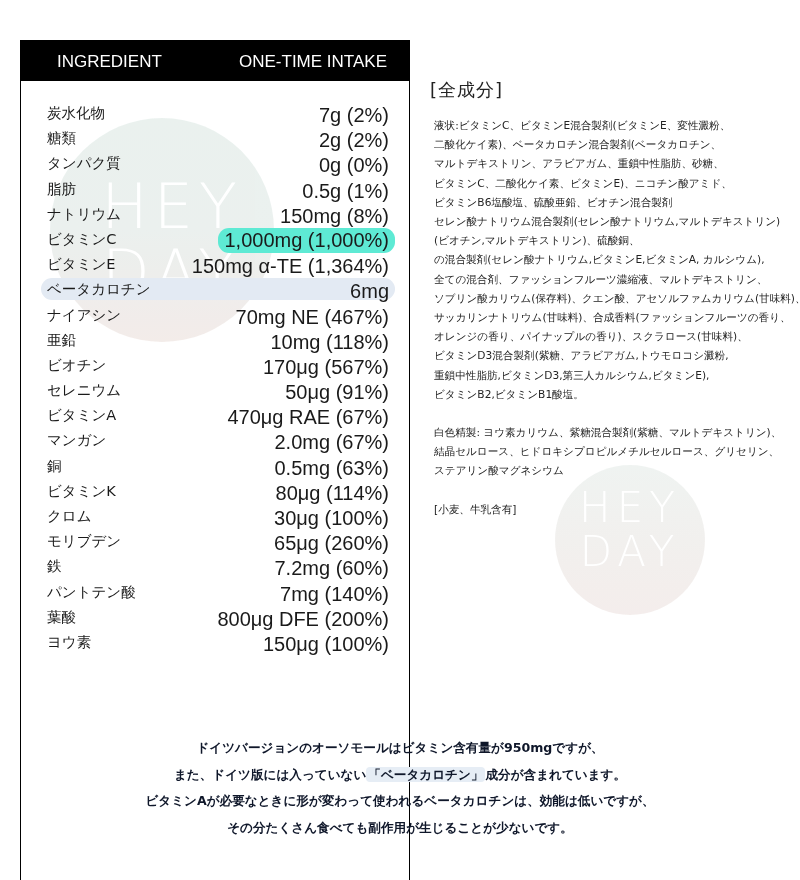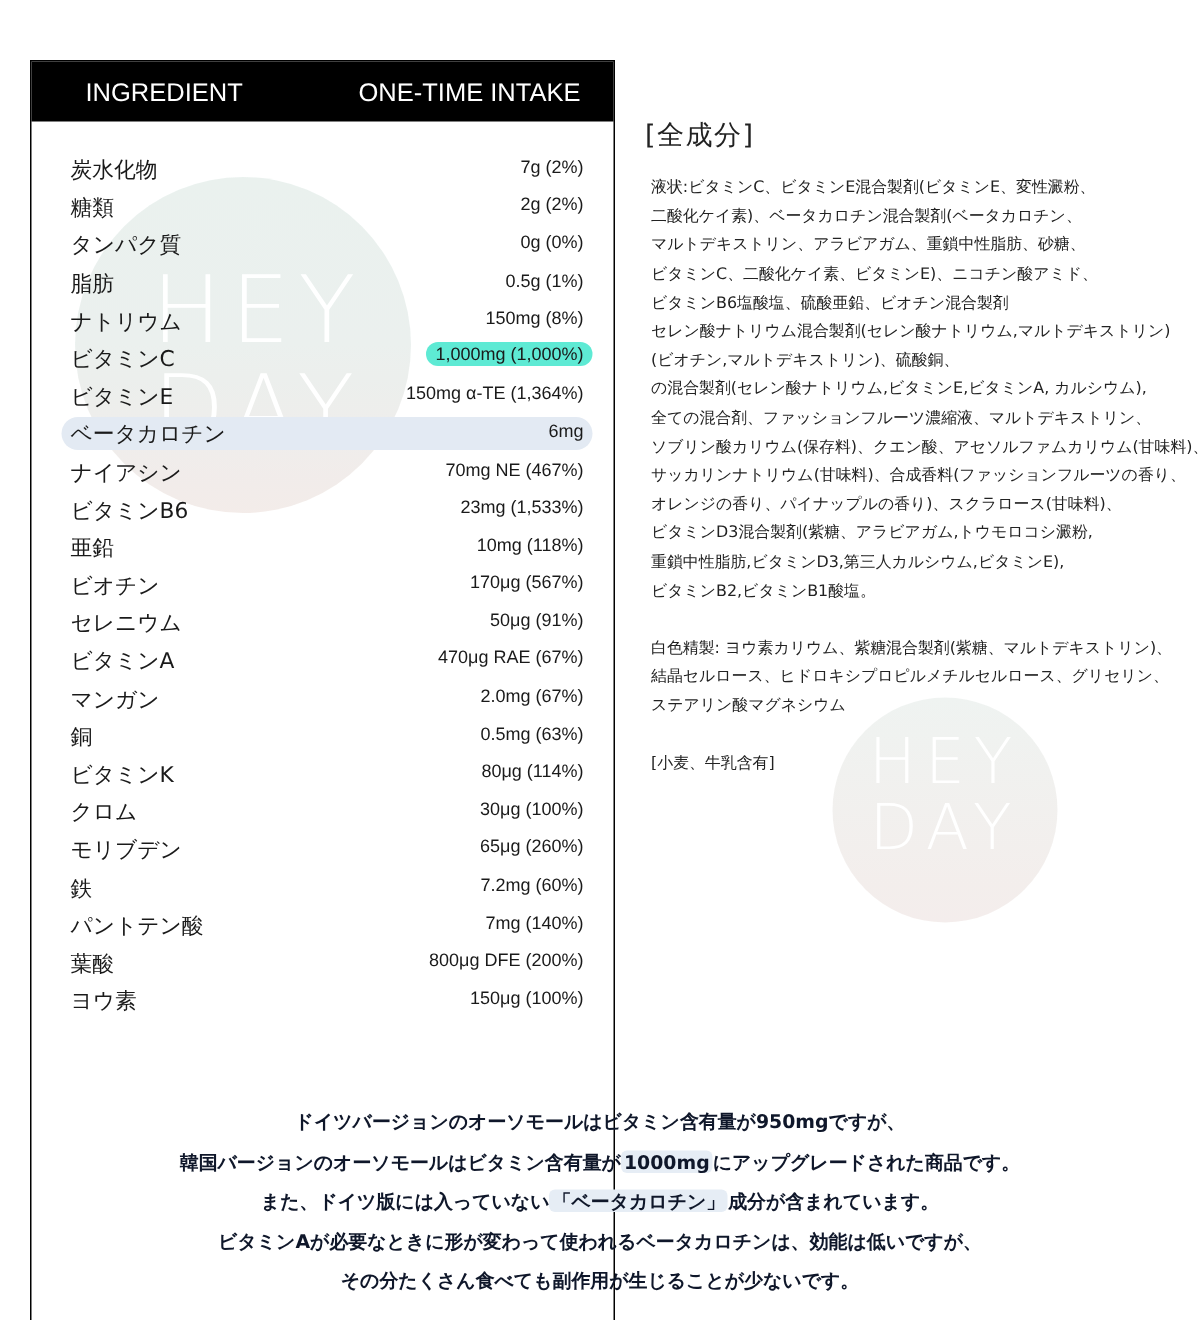--- a/index.html
+++ b/index.html
@@ -21,21 +21,21 @@
     .table-box { position: absolute; left: 20px; top: 40px; width: 390px; height: 864px;
       border: 1.5px solid #000; background: transparent; }
     .table-header { position: absolute; left: 0; top: 0; right: 0; height: 40px; background: #000;
       color: #fff; font-family: "Liberation Sans", sans-serif; font-size: 17px; }
     .th-left { position: absolute; left: 36px; top: 11px; }
     .th-right { position: absolute; right: 22px; top: 11px; }
 
     .rows { position: absolute; left: 0; top: 60px; right: 0; }
     .row { position: relative; height: 25.2px; font-size: 14.5px; }
     .row .name { position: absolute; left: 26px; top: 3px; font-family: "DejaVu Sans", sans-serif; }
-    .row .val { position: absolute; right: 20px; top: 3px; font-family: "Liberation Sans", sans-serif; font-size: 12px; }
+    .row .val { position: absolute; right: 20px; top: 3px; font-family: "Liberation Sans", sans-serif; font-size: 20px; }
     .row.hl-bar::before { content: ""; position: absolute; left: 20px; right: 14px; top: 1px; height: 22px;
       background: #e3eaf3; border-radius: 11px; }
     .row .val.pill { background: #5eead4; border-radius: 11px; padding: 1px 6px; right: 14px; top: 1px; }
 
     .right-col { position: absolute; left: 430px; top: 78px; width: 370px; }
     .right-title { font-size: 18px; letter-spacing: 1px; margin-bottom: 14px; color: #222; }
     .para { font-size: 10.6px; line-height: 19.2px; color: #222; margin-left: 4px; white-space: nowrap; }
     .para + .para { margin-top: 19px; }
 
     .bottom { position: absolute; left: 0; right: 0; top: 735px; text-align: center; }
@@ -88,24 +88,20 @@
         <span class="name">ビタミンE</span>
         <span class="val">150mg α-TE (1,364%)</span>
       </div>
     <div class="row hl-bar">
         <span class="name">ベータカロチン</span>
         <span class="val">6mg</span>
       </div>
     <div class="row">
         <span class="name">ナイアシン</span>
         <span class="val">70mg NE (467%)</span>
-      </div>
-    <div class="row">
-        <span class="name">ビタミンB6</span>
-        <span class="val">23mg (1,533%)</span>
       </div>
     <div class="row">
         <span class="name">亜鉛</span>
         <span class="val">10mg (118%)</span>
       </div>
     <div class="row">
         <span class="name">ビオチン</span>
         <span class="val">170μg (567%)</span>
       </div>
     <div class="row">
@@ -177,17 +173,16 @@
   <div class="para">
     <div>白色精製: ヨウ素カリウム、紫糖混合製剤(紫糖、マルトデキストリン)、</div>
     <div>結晶セルロース、ヒドロキシプロピルメチルセルロース、グリセリン、</div>
     <div>ステアリン酸マグネシウム</div>
   </div>
   <div class="para">[小麦、牛乳含有]</div>
 </div>
 
 <div class="bottom">
   <p>ドイツバージョンのオーソモールはビタミン含有量が950mgですが、</p>
-  <p><span>韓国バージョンのオーソモールはビタミン含有量が</span><span class="hl">1000mg</span><span>にアップグレードされた商品です。</span></p>
   <p><span>また、ドイツ版には入っていない</span><span class="hl">「ベータカロチン」</span><span>成分が含まれています。</span></p>
   <p>ビタミンAが必要なときに形が変わって使われるベータカロチンは、効能は低いですが、</p>
   <p>その分たくさん食べても副作用が生じることが少ないです。</p>
 </div>
 
 </body></html>

